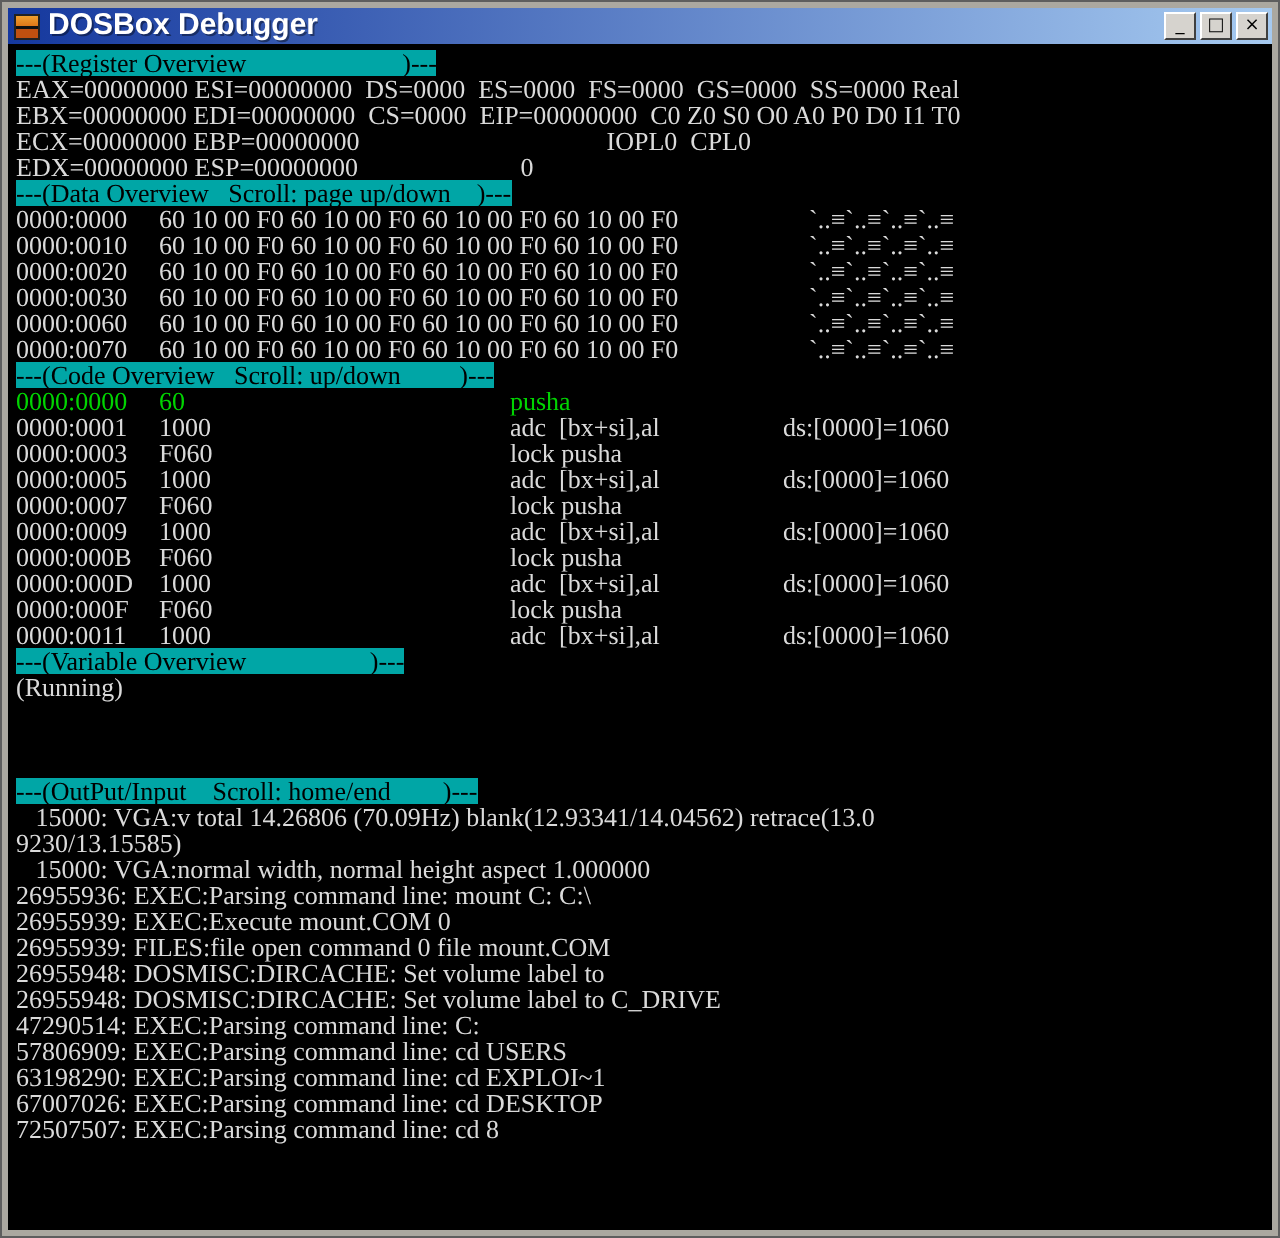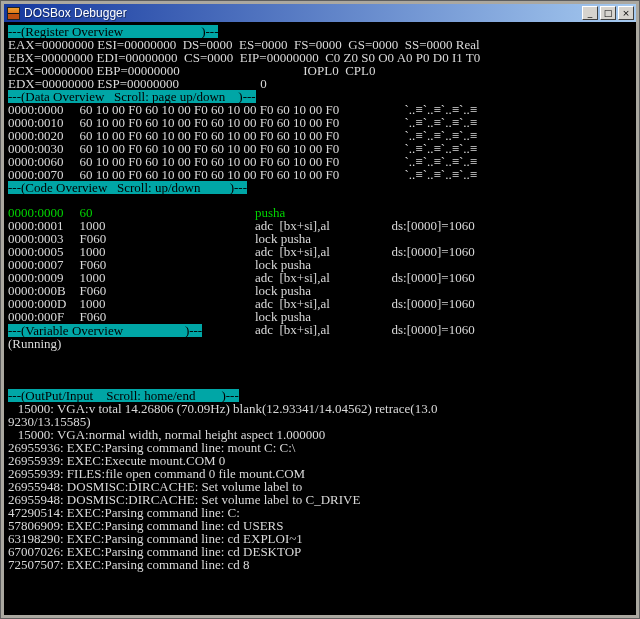--- a/index.html
+++ b/index.html
@@ -16,21 +16,21 @@
     background: linear-gradient(90deg, var(--titlebar-left, #15389e), var(--titlebar-right, #a6caf0));
     display: flex; align-items: center;
     padding: 0 2px 0 3px;
   }
   .app-icon {
     width: 13px; height: 13px; margin-right: 4px; flex: 0 0 auto;
     background: linear-gradient(180deg, #f0a030 0%, #e07818 45%, #111 46%, #111 58%, #c05010 59%, #c05010 100%);
     border: 1px solid #222;
   }
   .title {
-    color: #fff; font-weight: normal; font-size: 12px; line-height: 18px;
+    color: #fff; font-weight: bold; font-size: 15px; line-height: 18px;
     text-shadow: 1px 1px 0 rgba(0,0,0,0.4);
     white-space: nowrap; overflow: hidden;
   }
   .winbtns { margin-left: auto; display: flex; gap: 2px; }
   .wbtn {
     width: 16px; height: 14px;
     background: #d6d3ce;
     border-top: 1px solid #fff; border-left: 1px solid #fff;
     border-right: 1px solid #404040; border-bottom: 1px solid #404040;
     color: #000; font-size: 9px; line-height: 12px; text-align: center;
@@ -51,21 +51,21 @@
   .hdr {
     display: inline-block;
     background: var(--header-bg, #00a6a6);
     color: var(--header-text, #000);
     white-space: pre;
   }
   .d-addr { display: inline-block; width: 11ch; }
   .d-hex  { display: inline-block; width: 50ch; }
   .c-addr { display: inline-block; width: 11ch; }
   .c-bytes{ display: inline-block; width: 27ch; }
-  .c-instr{ display: inline-block; width: 21ch; margin-top: 12px; }
+  .c-instr{ display: inline-block; width: 21ch; }
   .code-row.current { color: var(--current-line, #00d400); }
 </style>
 </head>
 <body>
 
 <div class="window">
   <div class="titlebar">
     <div class="app-icon"></div>
     <span class="title">DOSBox Debugger</span>
     <div class="winbtns">

